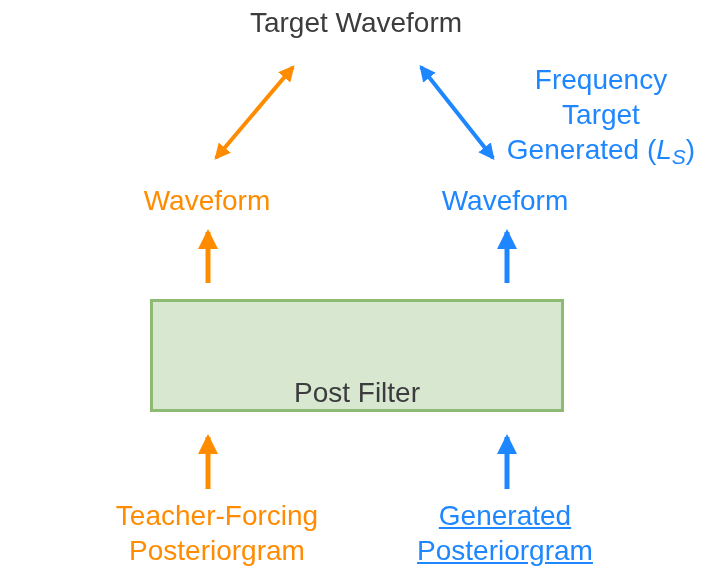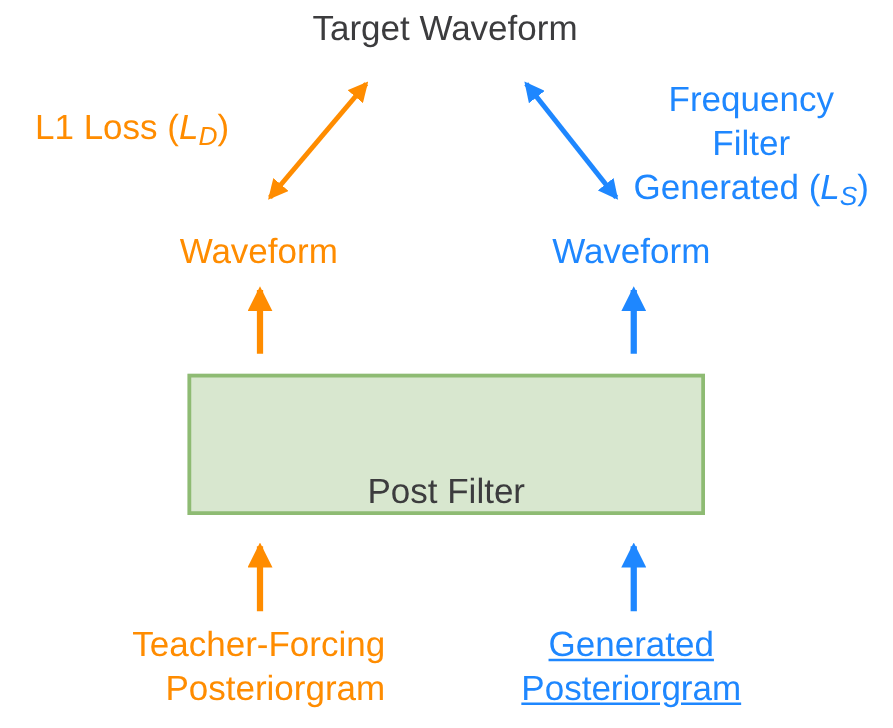--- a/index.html
+++ b/index.html
@@ -74,41 +74,38 @@
 
     <line x1="507" y1="283" x2="507" y2="232" stroke="#1e87ff" stroke-width="5" marker-end="url(#headBlue)"></line>
 
     <line x1="208" y1="489" x2="208" y2="437" stroke="#ff8c00" stroke-width="5" marker-end="url(#headOrange)"></line>
 
     <line x1="507" y1="489" x2="507" y2="437" stroke="#1e87ff" stroke-width="5" marker-end="url(#headBlue)"></line>
   </svg>
 
   <div class="label gray centered" style="left:356px; top:5px;">Target Waveform</div>
 
-  <div class="label orange" style="left:28px; top:84px;">
-    <span>L1 Loss (</span><span class="var">L</span><span class="subv">D</span><span>)</span>
-  </div>
 
   <div class="label blue centered" style="left:601px; top:50px;margin-top:12px;">
     <div>Frequency</div>
-    <div>Filter</div>
+    <div>Target</div>
     <div>
       <span>Generated (</span><span class="var">L</span><span class="subv">S</span><span>)</span>
     </div>
   </div>
 
   <div class="label orange centered" style="left:207px; top:183px;">Waveform</div>
 
   <div class="label blue centered" style="left:505px; top:183px;">Waveform</div>
 
   <div class="postfilter-box">
     <span class="box-label">Post Filter</span>
   </div>
 
-  <div class="label orange centered" style="left:207px; top:498px;text-align:right;">
+  <div class="label orange centered" style="left:217px; top:498px;">
     <div>Teacher-Forcing</div>
     <div>Posteriorgram</div>
   </div>
 
   <div class="label blue centered" style="left:505px; top:498px;text-decoration:underline;">
     <div>Generated</div>
     <div>Posteriorgram</div>
   </div>
 
 </div>

